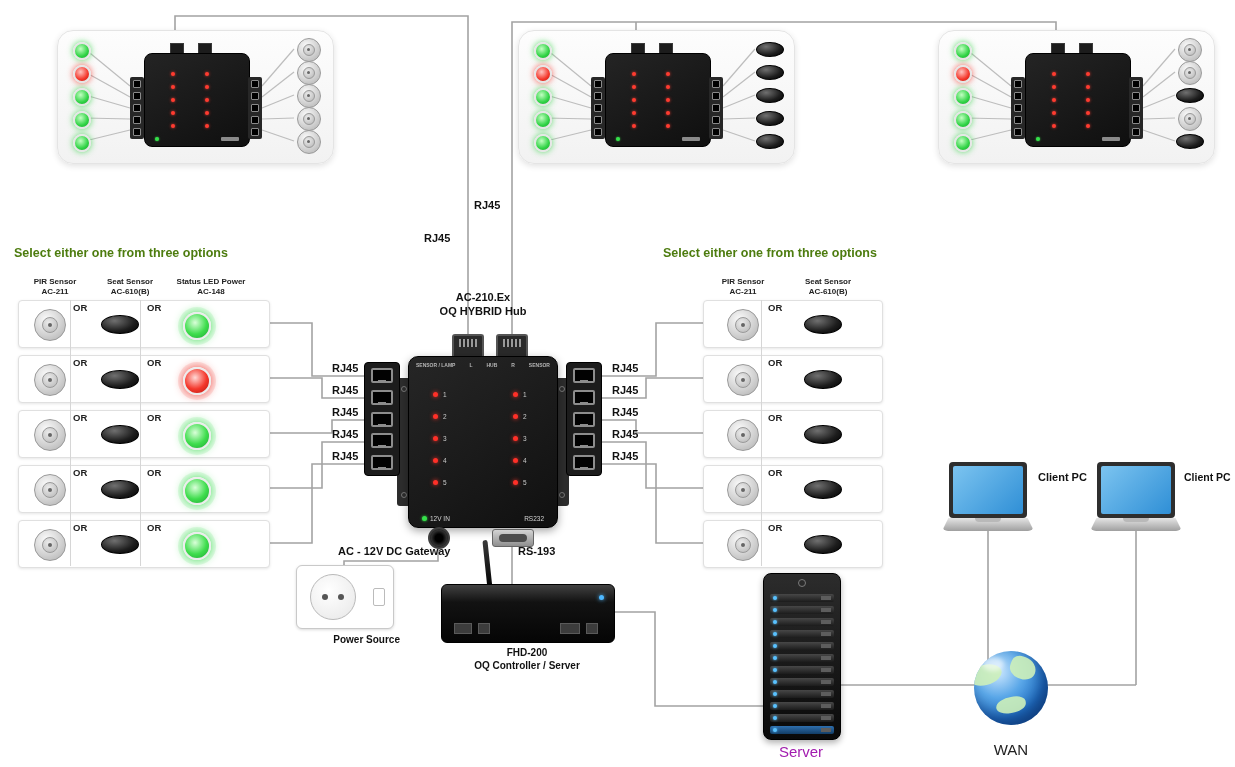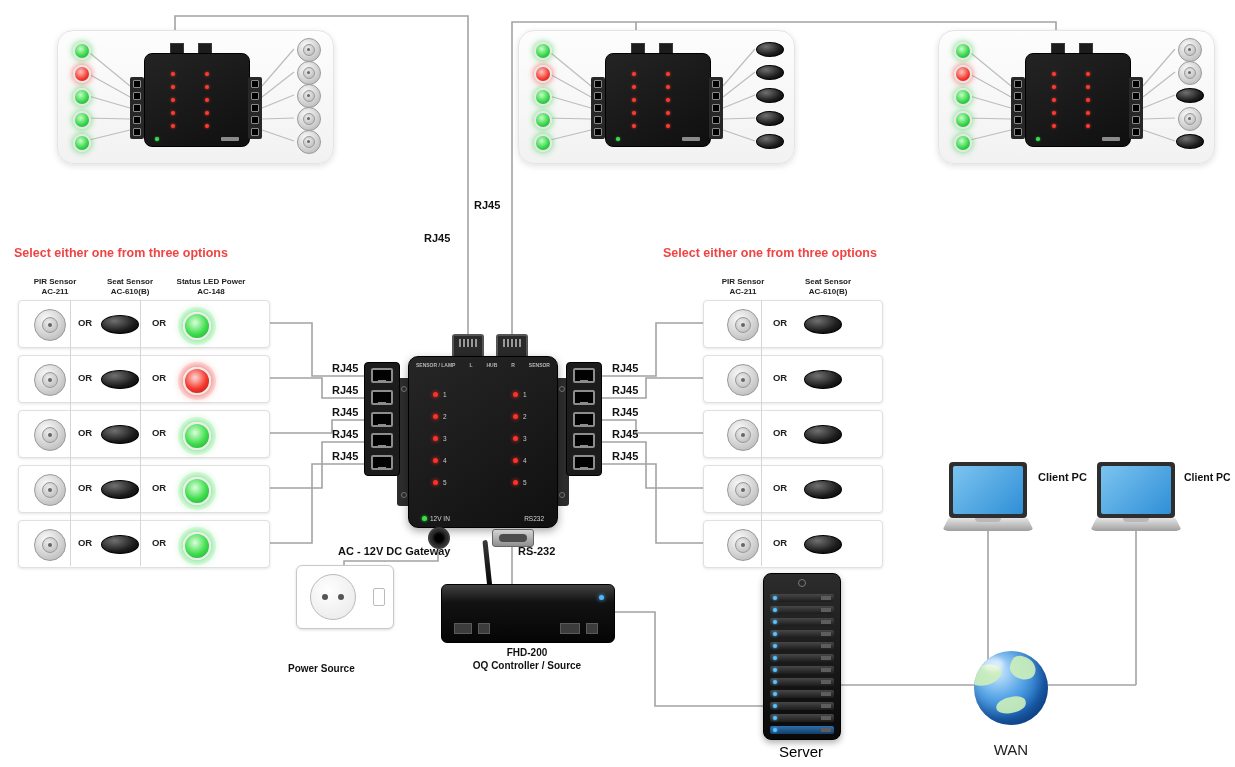--- a/index.html
+++ b/index.html
@@ -46,25 +46,25 @@
     background:radial-gradient(ellipse at 35% 28%,#707070,#1d1d1d 60%,#000);}
   .seat-lg{width:36px;height:17px;}
   .seat-sm{width:26px;height:13px;}
   .lamp{position:absolute;width:24px;height:24px;border-radius:50%;border:2px solid #ececec;}
   .lamp.green{background:radial-gradient(circle at 42% 36%,#d9ffd9,#3fdd4d 55%,#1ca332);
     box-shadow:0 0 10px rgba(60,220,80,.9),0 0 0 5px rgba(60,220,80,.12);}
   .lamp.red{background:radial-gradient(circle at 42% 36%,#ffd9d6,#f4382c 55%,#b2150d);
     box-shadow:0 0 10px rgba(240,60,50,.9),0 0 0 5px rgba(240,60,50,.12);}
 
   
-  .sel-heading{position:absolute;font-size:12.5px;font-weight:bold;color:#ef4444;z-index:3;}
+  .sel-heading{position:absolute;font-size:12.5px;font-weight:bold;color:#4d7c0f;z-index:3;}
   .col-head{position:absolute;text-align:center;font-size:8px;font-weight:bold;color:#222;line-height:1.25;z-index:3;}
   .opt-row{position:absolute;height:46px;background:#fff;border:1px solid #e0e0e0;border-radius:4px;
     box-shadow:0 1px 3px rgba(0,0,0,.10);z-index:1;}
-  .or{position:absolute;top:16px;width:24px;text-align:center;font-size:9.5px;font-weight:bold;color:#222;}
+  .or{position:absolute;top:1px;width:24px;text-align:left;font-size:9.5px;font-weight:bold;color:#222;}
   .vsep{position:absolute;width:1px;background:#d6d6d6;z-index:2;}
 
   .rj45{position:absolute;font-size:11px;font-weight:bold;color:#111;z-index:3;}
 
   
   .hub-title{position:absolute;left:398px;top:291px;width:170px;text-align:center;font-size:11px;font-weight:bold;
     color:#111;line-height:1.25;z-index:3;}
   .hub-jack{position:absolute;top:334px;width:32px;height:24px;background:#2a2a2a;border:2px solid #555;
     border-bottom:none;border-radius:3px 3px 0 0;box-sizing:border-box;z-index:2;}
   .hub-jack::before{content:'';position:absolute;left:5px;top:3px;width:18px;height:8px;
@@ -385,20 +385,24 @@
   <div class="col-head" style="left:713px;top:277px;width:60px">
     <div>PIR Sensor</div>
     <div>AC-211</div>
   </div>
   <div class="col-head" style="left:793px;top:277px;width:70px">
     <div>Seat Sensor</div>
     <div>AC-610(B)</div>
   </div>
   <div class="vsep" style="left:761px;top:300px;height:266px"></div>
 
+  <div class="hub-title">
+    <div>AC-210.Ex</div>
+    <div>OQ HYBRID Hub</div>
+  </div>
   <div class="hub-jack" style="left:452px"></div>
   <div class="hub-jack" style="left:496px"></div>
   <div class="hub-flange" style="left:397px"></div>
   <div class="hub-flange" style="left:555px"></div>
   <div class="hub-body">
     <div class="hub-toplabels">
       <span>SENSOR / LAMP</span>
       <span>L</span>
       <span>HUB</span>
       <span>R</span>
@@ -465,64 +469,64 @@
       <s class="hub-slot"></s>
       <s class="hub-slot"></s>
       <s class="hub-slot"></s>
       <s class="hub-slot"></s>
       <s class="hub-slot"></s>
     </div>
   <div class="dc-jack"></div>
   <div class="db9"></div>
 
   <div class="blabel" style="left:338px;top:545px;font-size:11px">AC - 12V DC Gateway</div>
-  <div class="blabel" style="left:518px;top:545px;font-size:11px">RS-232</div>
+  <div class="blabel" style="left:518px;top:545px;font-size:11px">RS-193</div>
 
   <div class="power-box">
     <div class="socket">
       <i class="hole h1"></i>
       <i class="hole h2"></i>
     </div>
     <div class="pw-slot"></div>
   </div>
-  <div class="blabel" style="left:288px;top:663px;width:112px;text-align:left;font-size:10px">Power Source</div>
+  <div class="blabel" style="left:288px;top:634px;width:112px;text-align:right;font-size:10px">Power Source</div>
 
   <div class="controller">
     <div class="ant"></div>
     <div class="ct-body">
       <i class="p1"></i>
       <i class="p2"></i>
       <i class="p3"></i>
       <i class="p4"></i>
       <span class="ct-led"></span>
     </div>
   </div>
   <div class="blabel" style="left:431px;top:646px;width:192px;text-align:center;font-size:10px;line-height:1.3">
     <div>FHD-200</div>
-    <div>OQ Controller / Source</div>
+    <div>OQ Controller / Server</div>
   </div>
 
   <div class="server">
     <i class="sv-btn"></i>
     <div class="server-slats">
         <div class="slat"></div>
         <div class="slat"></div>
         <div class="slat"></div>
         <div class="slat"></div>
         <div class="slat"></div>
         <div class="slat"></div>
         <div class="slat"></div>
         <div class="slat"></div>
         <div class="slat"></div>
         <div class="slat"></div>
         <div class="slat"></div>
         <div class="slat last"></div>
       </div>
   </div>
-  <div class="abs" style="left:763px;top:743px;width:76px;text-align:center;font-size:15px;color:#000000">Server</div>
+  <div class="abs" style="left:763px;top:743px;width:76px;text-align:center;font-size:15px;color:#a21caf">Server</div>
 
   <div class="globe">
     <i class="gc gc1"></i>
     <i class="gc gc2"></i>
     <i class="gc gc3"></i>
     <i class="shine"></i>
   </div>
   <div class="abs" style="left:974px;top:741px;width:74px;text-align:center;font-size:15px;color:#222">WAN</div>
 
   <div class="laptop" style="left:942px;top:462px">

